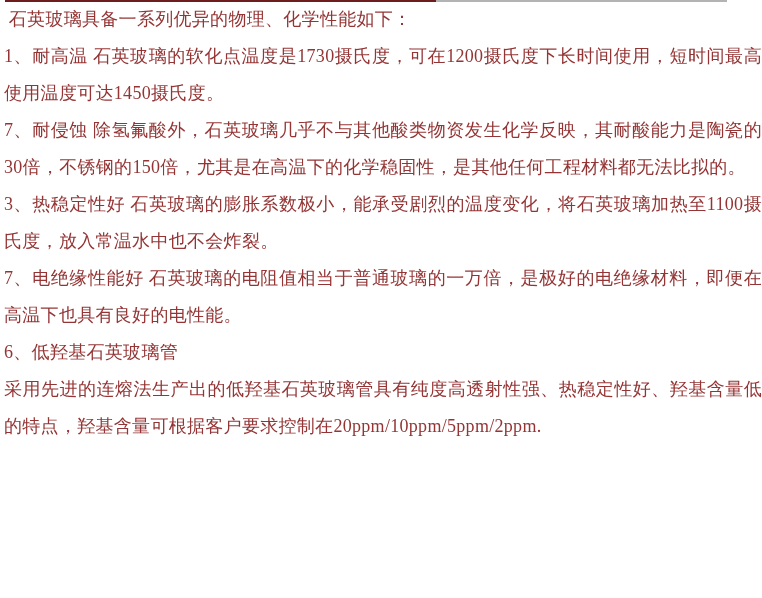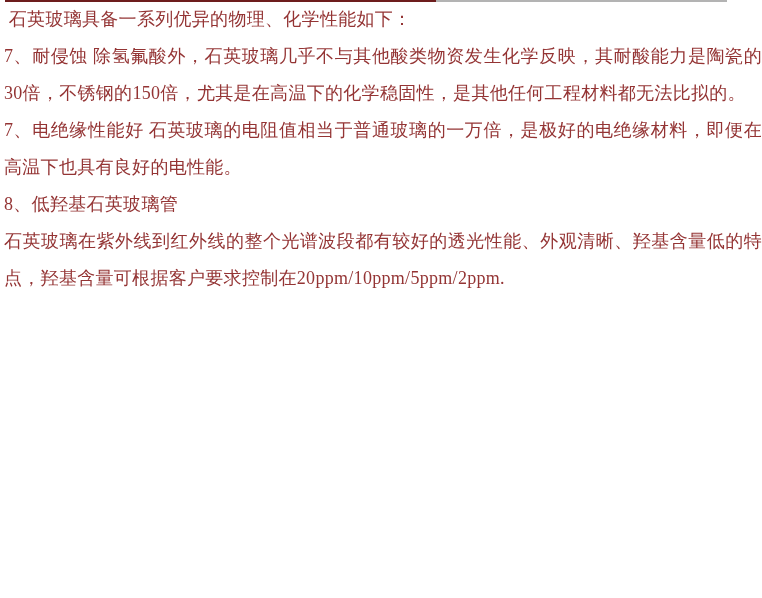--- a/index.html
+++ b/index.html
@@ -58,19 +58,21 @@
 
 <div class="page">
 
   <div class="top-border">
     <span class="accent"></span>
     <span class="rest"></span>
   </div>
 
   <div class="content">
     <p>&nbsp;石英玻璃具备一系列优异的物理、化学性能如下：</p>
+    <p>1、耐高温 石英玻璃的软化点温度是1730摄氏度，可在1200摄氏度下长时间使用，短时间最高使用温度可达1450摄氏度。</p>
     <p>7、耐侵蚀 除氢氟酸外，石英玻璃几乎不与其他酸类物资发生化学反映，其耐酸能力是陶瓷的30倍，不锈钢的150倍，尤其是在高温下的化学稳固性，是其他任何工程材料都无法比拟的。</p>
+    <p>3、热稳定性好 石英玻璃的膨胀系数极小，能承受剧烈的温度变化，将石英玻璃加热至1100摄氏度，放入常温水中也不会炸裂。</p>
     <p>7、电绝缘性能好 石英玻璃的电阻值相当于普通玻璃的一万倍，是极好的电绝缘材料，即便在高温下也具有良好的电性能。</p>
-    <p>8、低羟基石英玻璃管</p>
-    <p>石英玻璃在紫外线到红外线的整个光谱波段都有较好的透光性能、外观清晰、羟基含量低的特点，羟基含量可根据客户要求控制在20ppm/10ppm/5ppm/2ppm.</p>
+    <p>6、低羟基石英玻璃管</p>
+    <p>采用先进的连熔法生产出的低羟基石英玻璃管具有纯度高透射性强、热稳定性好、羟基含量低的特点，羟基含量可根据客户要求控制在20ppm/10ppm/5ppm/2ppm.</p>
   </div>
 
 </div>
 
 </body></html>

